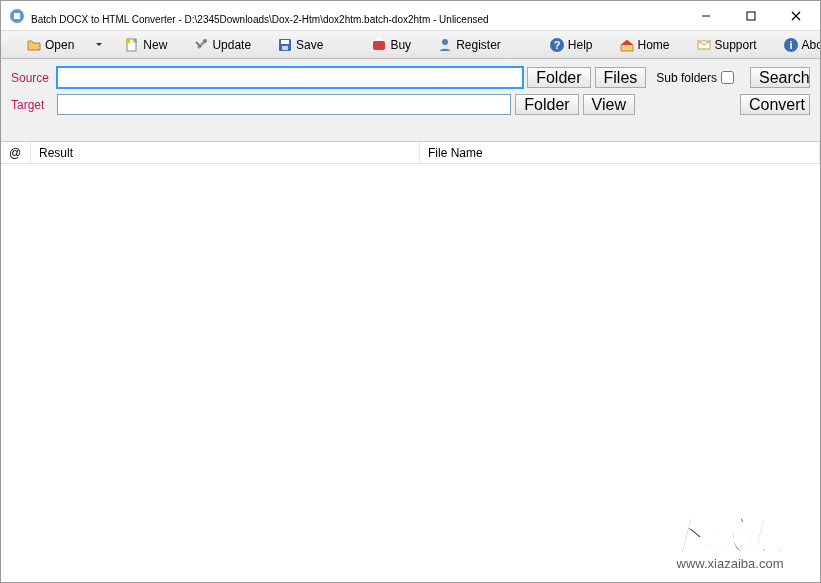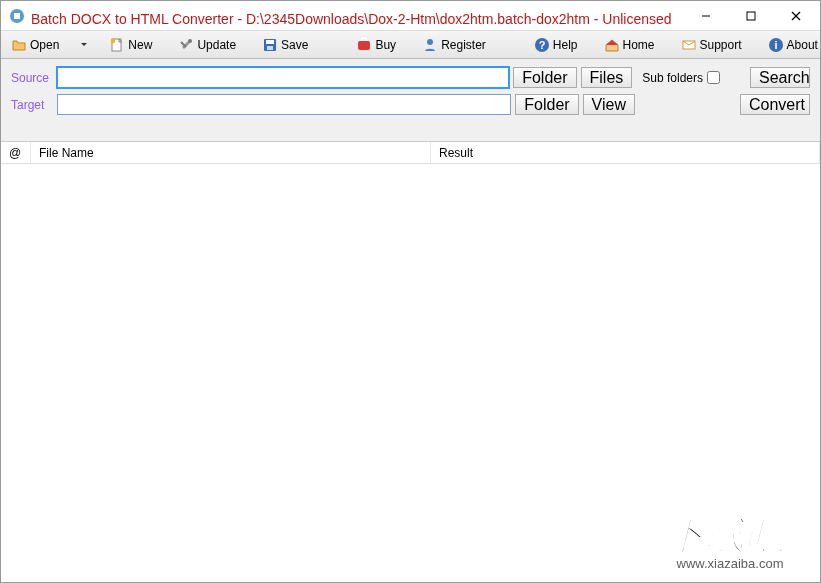--- a/index.html
+++ b/index.html
@@ -1,35 +1,35 @@
 <!DOCTYPE html>
 <html><head>
 <meta charset="utf-8">
 <style>
 * { box-sizing: border-box; margin: 0; padding: 0; }
 body { font-family: "Segoe UI", Tahoma, sans-serif; font-size: 12px; background: #fff; width: 821px; height: 583px; overflow: hidden; border: 1px solid #999; position: relative; }
 .titlebar { height: 30px; background: #fff; display: flex; align-items: center; padding: 0 2px 0 8px; border-bottom: 1px solid #ddd; }
 .titlebar .app-icon { width: 16px; height: 16px; margin-right: 6px; display: inline-flex; }
-.titlebar .title { flex: 1; font-size: 14px; color: #b91c1c; margin-top: 7px; }
+.titlebar .title { flex: 1; font-size: 10px; color: #000000; margin-top: 7px; }
 .titlebar .win-btn { width: 45px; height: 28px; display: flex; align-items: center; justify-content: center; font-size: 10px; color: #000; cursor: default; }
-.toolbar { height: 28px; background: linear-gradient(#f5f5f5, #e6e6e6); display: flex; align-items: center; padding: 0 5px; gap: 16px; border-bottom: 1px solid #bbb; }
+.toolbar { height: 28px; background: linear-gradient(#f5f5f5, #e6e6e6); display: flex; align-items: center; padding: 0 20px; gap: 16px; border-bottom: 1px solid #bbb; }
 .tb-btn { display: flex; align-items: center; padding: 2px 4px; gap: 3px; cursor: default; border: 1px solid transparent; border-radius: 2px; font-size: 12px; }
 .tb-sep { width: 1px; height: 20px; background: #ccc; margin: 0 3px; }
 .tb-drop { width: 8px; display:flex; align-items:center; justify-content:center; }
 .icon { width: 16px; height: 16px; display: inline-flex; align-items: center; justify-content: center; }
 .form-area { background: #f0f0f0; padding: 8px 10px 10px 10px; border-bottom: 1px solid #ccc; }
 .form-row { display: flex; align-items: center; gap: 4px; margin-bottom: 6px; }
-.form-label { width: 42px; font-size: 12px; color: #8b5cf6; }
+.form-label { width: 42px; font-size: 12px; color: #be185d; }
 .form-input { height: 21px; border: 1px solid #7a9fc4; background: #fff; padding: 0 4px; font-size: 12px; }
 .source-input { flex: 1; border-color: #3399ff; outline: 1px solid #3399ff; }
 .target-input { flex: 1; }
 .btn { height: 21px; padding: 0 8px; background: linear-gradient(#fdfdfd,#e6e6e6); border: 1px solid #aaa; font-size: 16px; cursor: default; min-width:44px; }
 .btn-wide { width: 60px; }
 .btn-convert { width: 70px; }
-.chk-label { display: flex; align-items: center; gap: 4px; font-size: 12px; margin-left:6px; margin-right:16px; }
+.chk-label { display: flex; align-items: center; gap: 4px; font-size: 12px; margin-left:6px; margin-right:2px; }
 .chk { width: 13px; height: 13px; }
 .spacer-r { flex:0 0 6px; }
 .table-header { display: flex; height: 22px; background: #fff; border-bottom: 1px solid #e0e0e0; }
 .th { display:flex; align-items:center; padding: 0 8px; font-size: 12px; border-right: 1px solid #e8e8e8; color:#000; }
 .th-at { width: 30px; }
 .th-fn { width: 400px; }
 .th-res { flex: 1; }
 .table-body { background: #fff; height: 420px; }
 .watermark { position: absolute; right: 0; bottom: 4px; pointer-events: none; opacity: 0.95; }
 svg { display:block; }
@@ -183,22 +183,22 @@
     <input class="form-input target-input" value="" style="">
     <button class="btn">Folder</button>
     <button class="btn">View</button>
     <span style="flex:0 0 97px"></span>
     <button class="btn btn-convert">Convert</button>
   </div>
 </div>
 
 <div class="table-header">
   <div class="th th-at">@</div>
+  <div class="th th-res">Result</div>
   <div class="th th-fn">File Name</div>
-  <div class="th th-res">Result</div>
 </div>
 <div class="table-body"></div>
 
 <div class="watermark">
   <svg width="190" height="75">
     <text x="95" y="45" text-anchor="middle" font-size="40" font-weight="900" font-style="italic" fill="#000" stroke="#fff" stroke-width="1.5" font-family="SimHei,Arial Black">下载吧</text>
     <text x="100" y="65" text-anchor="middle" font-size="13" fill="#555" font-family="Arial">www.xiazaiba.com</text>
   </svg>
 </div>
 

